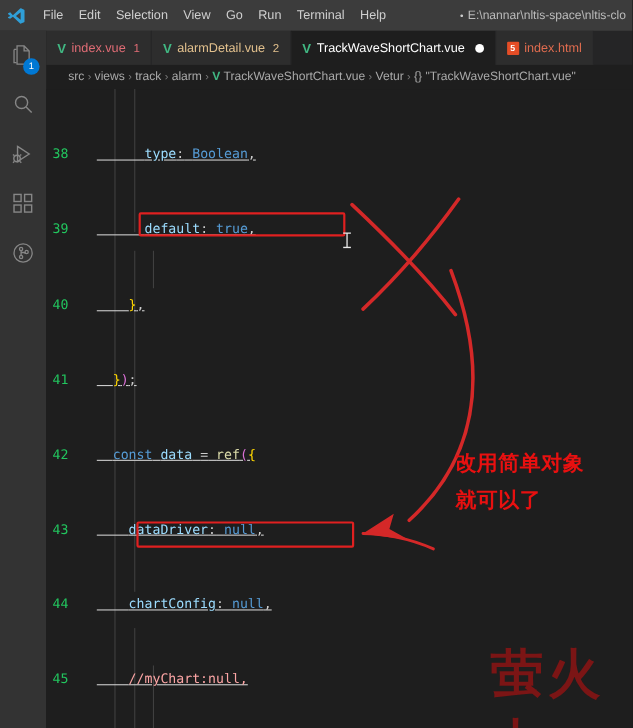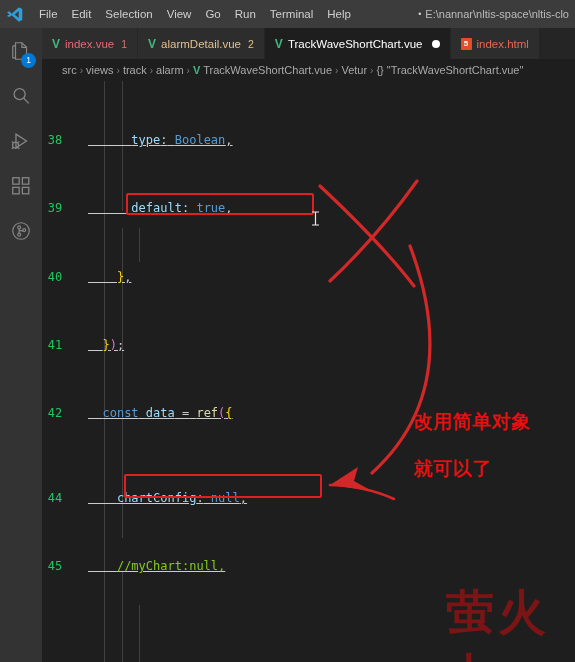--- a/index.html
+++ b/index.html
@@ -89,21 +89,21 @@
   .ln{
     width:40px;flex:0 0 40px;text-align:center;padding-right:14px;box-sizing:border-box;
     color:#22c55e;font-size:12px;
   }
   .src{flex:1 1 auto;min-width:0;overflow:hidden;padding-left:6px;text-decoration:underline;}
 
   
   .kw{color:#569cd6;}      
   .var{color:#9cdcfe;}      
   .fn{color:#dcdcaa;}      
-  .cmt{color:#84cc16;}      
+  .cmt{color:#fca5a5;}      
   .pun{color:#cccccc;}
   .py{color:#ffd700;}       
   .pp{color:#da70d6;}       
   .bool{color:#569cd6;}
 
   
   .guide{position:absolute;top:0;bottom:0;width:1px;background:#404040;}
 
   
   .overlay{position:absolute;left:0;top:0;right:0;bottom:0;pointer-events:none;}
@@ -258,20 +258,21 @@
         <div class="ln-row"><span class="ln">38</span><span class="src">      <span class="var">type</span><span class="pun">:</span> <span class="bool">Boolean</span><span class="pun">,</span></span></div>
 
         <div class="ln-row"><span class="ln">39</span><span class="src">      <span class="var">default</span><span class="pun">:</span> <span class="kw">true</span><span class="pun">,</span></span></div>
 
         <div class="ln-row"><span class="ln">40</span><span class="src">    <span class="py">}</span><span class="pun">,</span></span></div>
 
         <div class="ln-row"><span class="ln">41</span><span class="src">  <span class="py">}</span><span class="pp">)</span><span class="pun">;</span></span></div>
 
         <div class="ln-row"><span class="ln">42</span><span class="src">  <span class="kw">const</span> <span class="var">data</span> <span class="pun">=</span> <span class="fn">ref</span><span class="pp">(</span><span class="py">{</span></span></div>
 
+        <div class="ln-row"><span class="ln">43</span><span class="src">    <span class="var">dataDriver</span><span class="pun">:</span> <span class="kw">null</span><span class="pun">,</span></span></div>
 
         <div class="ln-row"><span class="ln">44</span><span class="src">    <span class="var">chartConfig</span><span class="pun">:</span> <span class="kw">null</span><span class="pun">,</span></span></div>
 
         <div class="ln-row"><span class="ln">45</span><span class="src">    <span class="cmt">//myChart:null,</span></span></div>
 
         
 
         
 
         
@@ -335,21 +336,21 @@
           <path d="M375 100 C 350 135, 320 170, 288 200" stroke="#d42828" stroke-width="3.2" fill="none" stroke-linecap="round"></path>
         </svg>
 
         <svg width="575" height="600" style="position:absolute;left:0;top:0;">
           <path d="M368 165 C 400 250, 398 330, 330 392" stroke="#d42828" stroke-width="3.2" fill="none" stroke-linecap="round"></path>
           <path d="M288 404 L 316 386 L 312 400 L 330 410 Z" fill="#d42828"></path>
           <path d="M288 404 C 305 404, 330 408, 352 418" stroke="#d42828" stroke-width="2.6" fill="none" stroke-linecap="round"></path>
         </svg>
 
         <div class="cjk-note" style="left:372px;top:328px;">改用简单对象</div>
-        <div class="cjk-note" style="left:372px;top:362px;margin-top:13px;">就可以了</div>
+        <div class="cjk-note" style="left:372px;top:362px;">就可以了</div>
 
         <div class="watermark" style="left:404px;top:500px;">萤火虫</div>
 
         <svg class="mouse-cursor" viewBox="0 0 9 15" style="left:269px;top:130px;">
           <path d="M1 1h7M4.5 1v13M1 14h7" stroke="#e8e8e8" stroke-width="1.2" fill="none"></path>
         </svg>
       </div>
 
     </div>
   </div>

